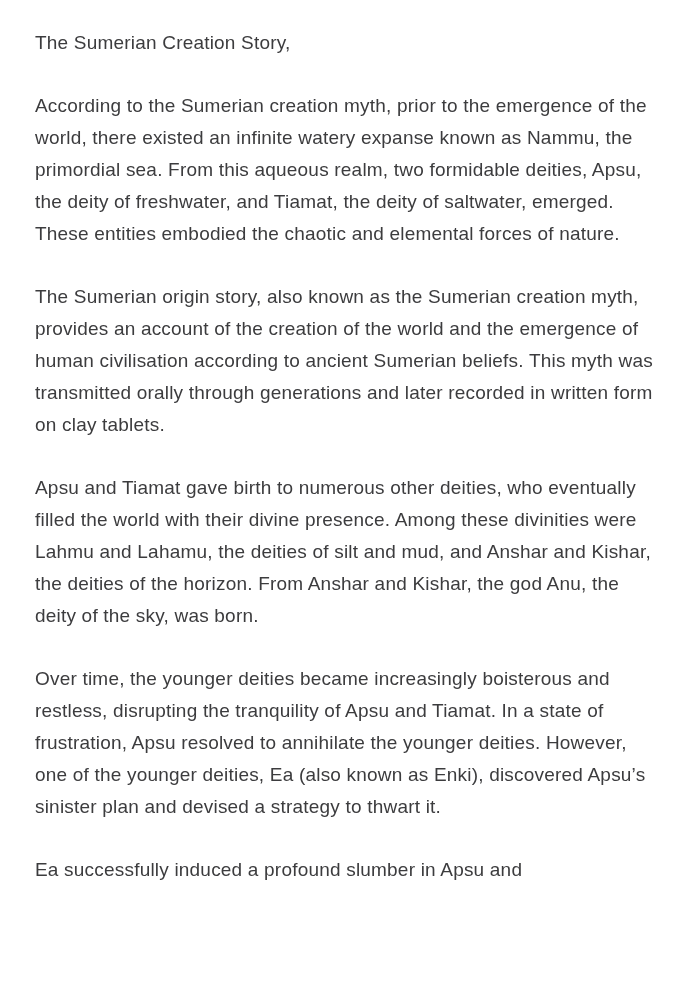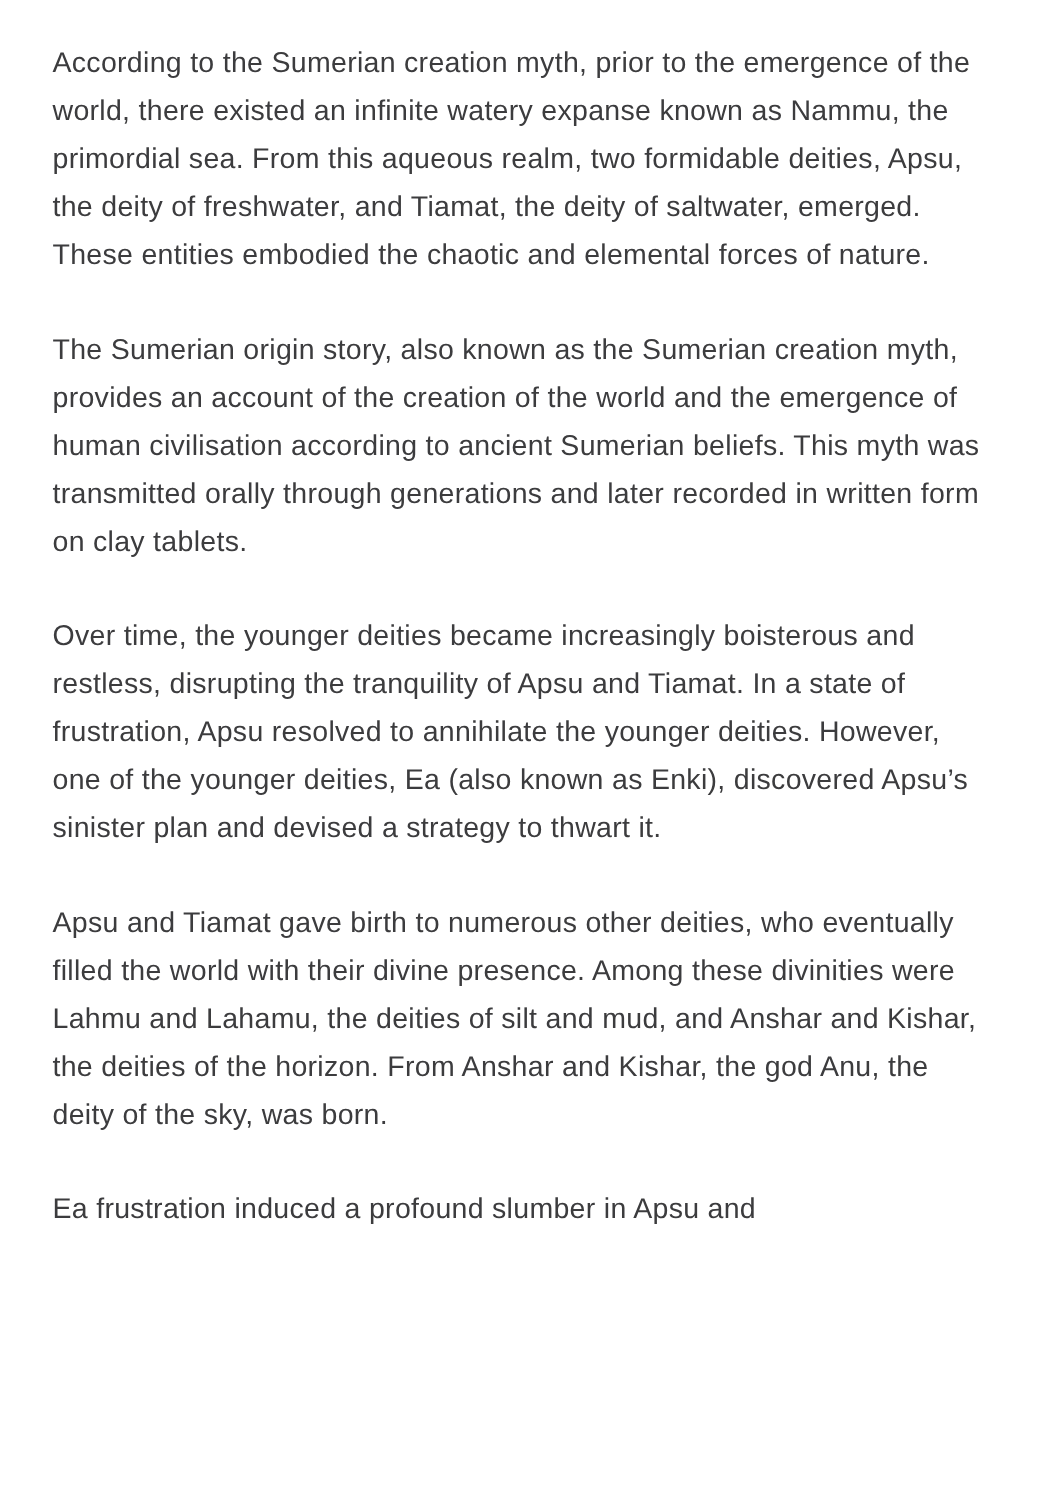--- a/index.html
+++ b/index.html
@@ -29,18 +29,19 @@
     -webkit-font-smoothing: antialiased;
   }
   .doc p.title {
     margin-bottom: 31px;
   }
 </style>
 </head>
 <body>
 
 <div class="doc">
+  <p class="title">The Sumerian Creation Story,</p>
   <p>According to the Sumerian creation myth, prior to the emergence of the world, there existed an infinite watery expanse known as Nammu, the primordial sea. From this aqueous realm, two formidable deities, Apsu, the deity of freshwater, and Tiamat, the deity of saltwater, emerged. These entities embodied the chaotic and elemental forces of nature.</p>
   <p>The Sumerian origin story, also known as the Sumerian creation myth, provides an account of the creation of the world and the emergence of human civilisation according to ancient Sumerian beliefs. This myth was transmitted orally through generations and later recorded in written form on clay tablets.</p>
+  <p>Apsu and Tiamat gave birth to numerous other deities, who eventually filled the world with their divine presence. Among these divinities were Lahmu and Lahamu, the deities of silt and mud, and Anshar and Kishar, the deities of the horizon. From Anshar and Kishar, the god Anu, the deity of the sky, was born.</p>
   <p>Over time, the younger deities became increasingly boisterous and restless, disrupting the tranquility of Apsu and Tiamat. In a state of frustration, Apsu resolved to annihilate the younger deities. However, one of the younger deities, Ea (also known as Enki), discovered Apsu’s sinister plan and devised a strategy to thwart it.</p>
-  <p>Apsu and Tiamat gave birth to numerous other deities, who eventually filled the world with their divine presence. Among these divinities were Lahmu and Lahamu, the deities of silt and mud, and Anshar and Kishar, the deities of the horizon. From Anshar and Kishar, the god Anu, the deity of the sky, was born.</p>
-  <p>Ea frustration induced a profound slumber in Apsu and</p>
+  <p>Ea successfully induced a profound slumber in Apsu and</p>
 </div>
 
 </body></html>

